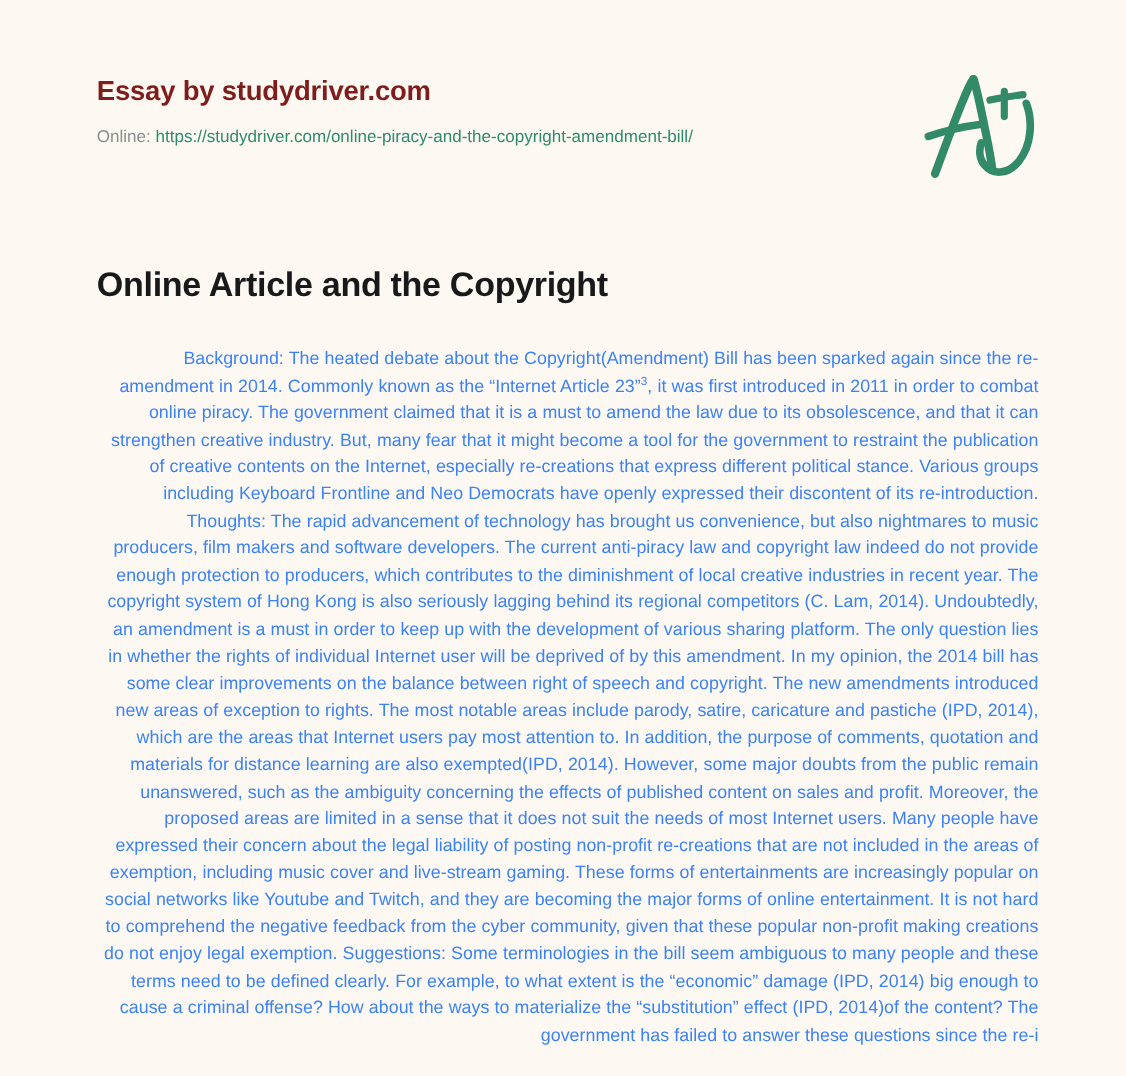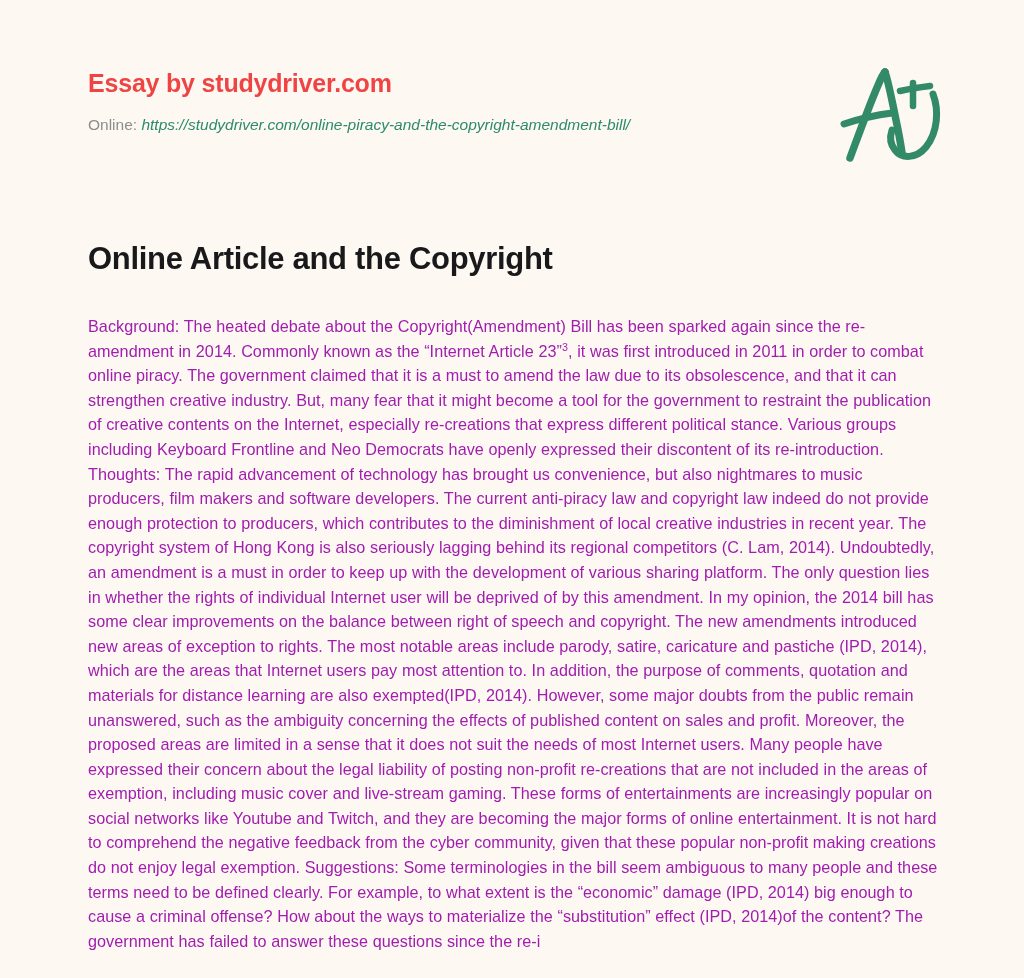--- a/index.html
+++ b/index.html
@@ -29,21 +29,21 @@
     position: absolute;
     left: 88px;
     top: 60px;
     right: 70px;
     height: 120px;
   }
 
   .byline {
     font-size: 25px;
     font-weight: bold;
-    color: #ef4444;
+    color: #7f1d1d;
     letter-spacing: -0.2px;
     line-height: 1.2;
     margin: 0;
     padding-top: 8px;
   }
 
   .source-line {
     margin-top: 17px;
     font-size: 15.5px;
     line-height: 1.3;
@@ -51,21 +51,20 @@
     white-space: nowrap;
   }
 
   .source-label {
     color: #8d8d8d;
   }
 
   .source-url {
     color: #2c8a6d;
     text-decoration: none;
-    font-style: italic;
   }
 
   
   .logo {
     position: absolute;
     right: 72px;
     top: 62px;
     width: 120px;
     height: 105px;
   }
@@ -89,22 +88,22 @@
   }
 
   
   .doc-body {
     position: absolute;
     left: 88px;
     top: 314px;
     width: 856px;
     font-size: 16.2px;
     line-height: 24.6px;
-    color: #a21caf;
-    text-align: left;
+    color: #3b82f6;
+    text-align: right;
     letter-spacing: 0.04px;
     word-spacing: 0.1px;
   }
 
   .doc-body sup {
     font-size: 0.66em;
     vertical-align: super;
     line-height: 0;
   }
 </style>

